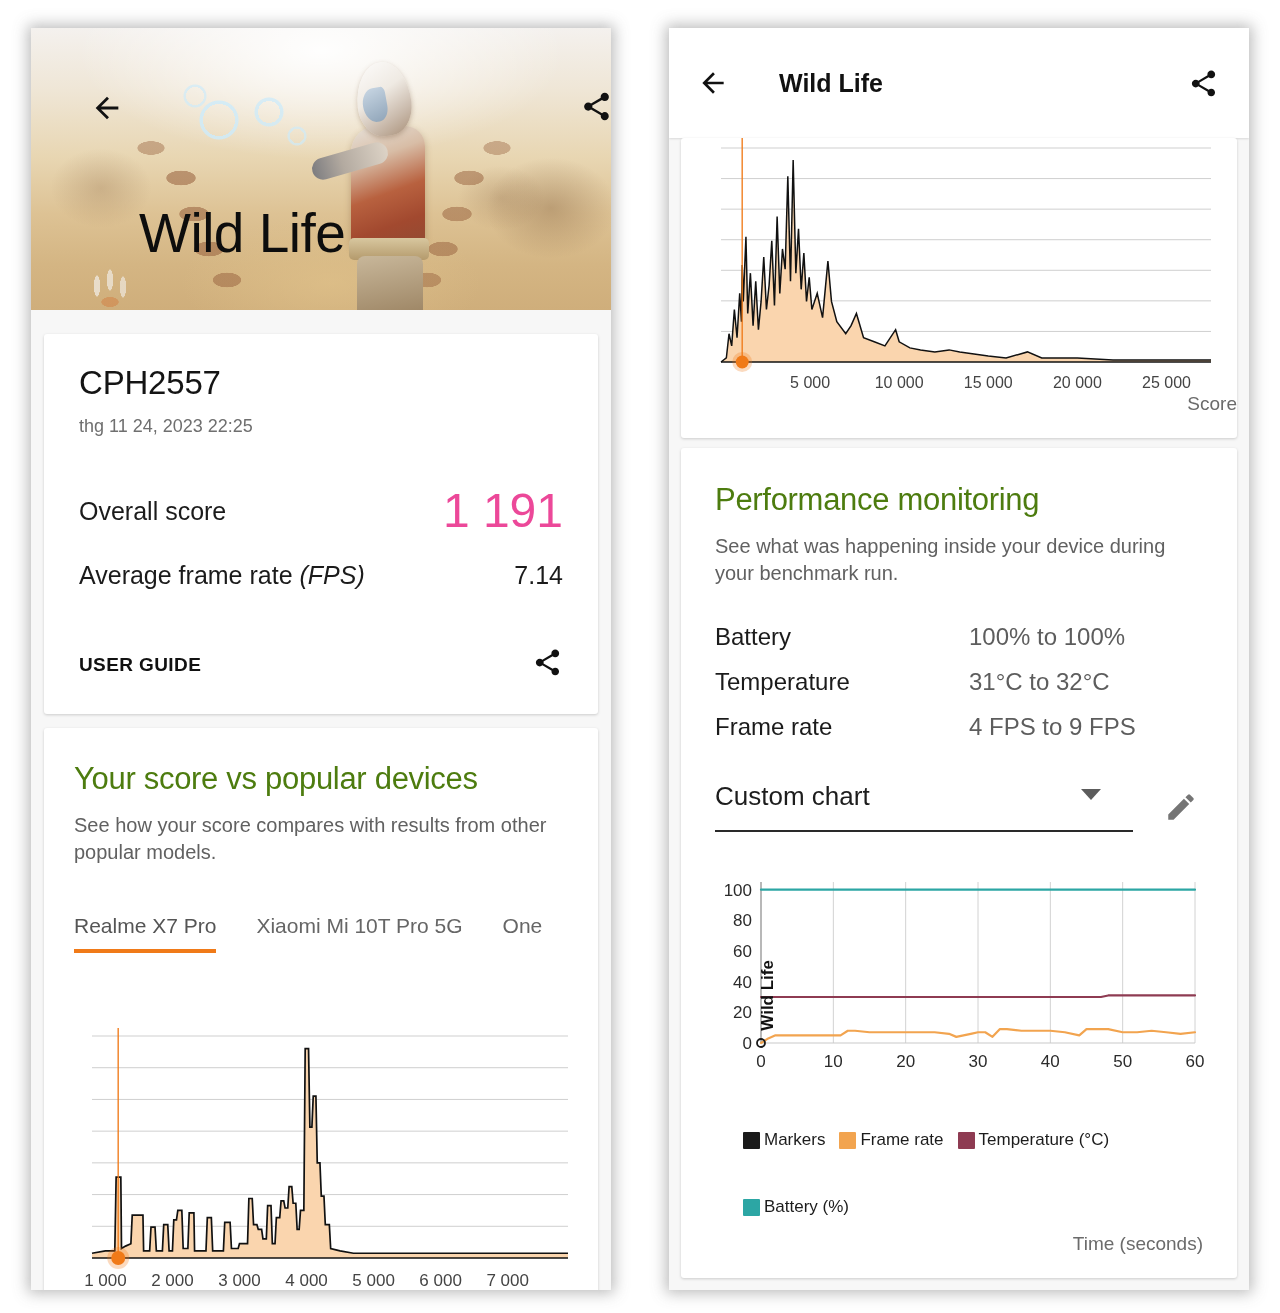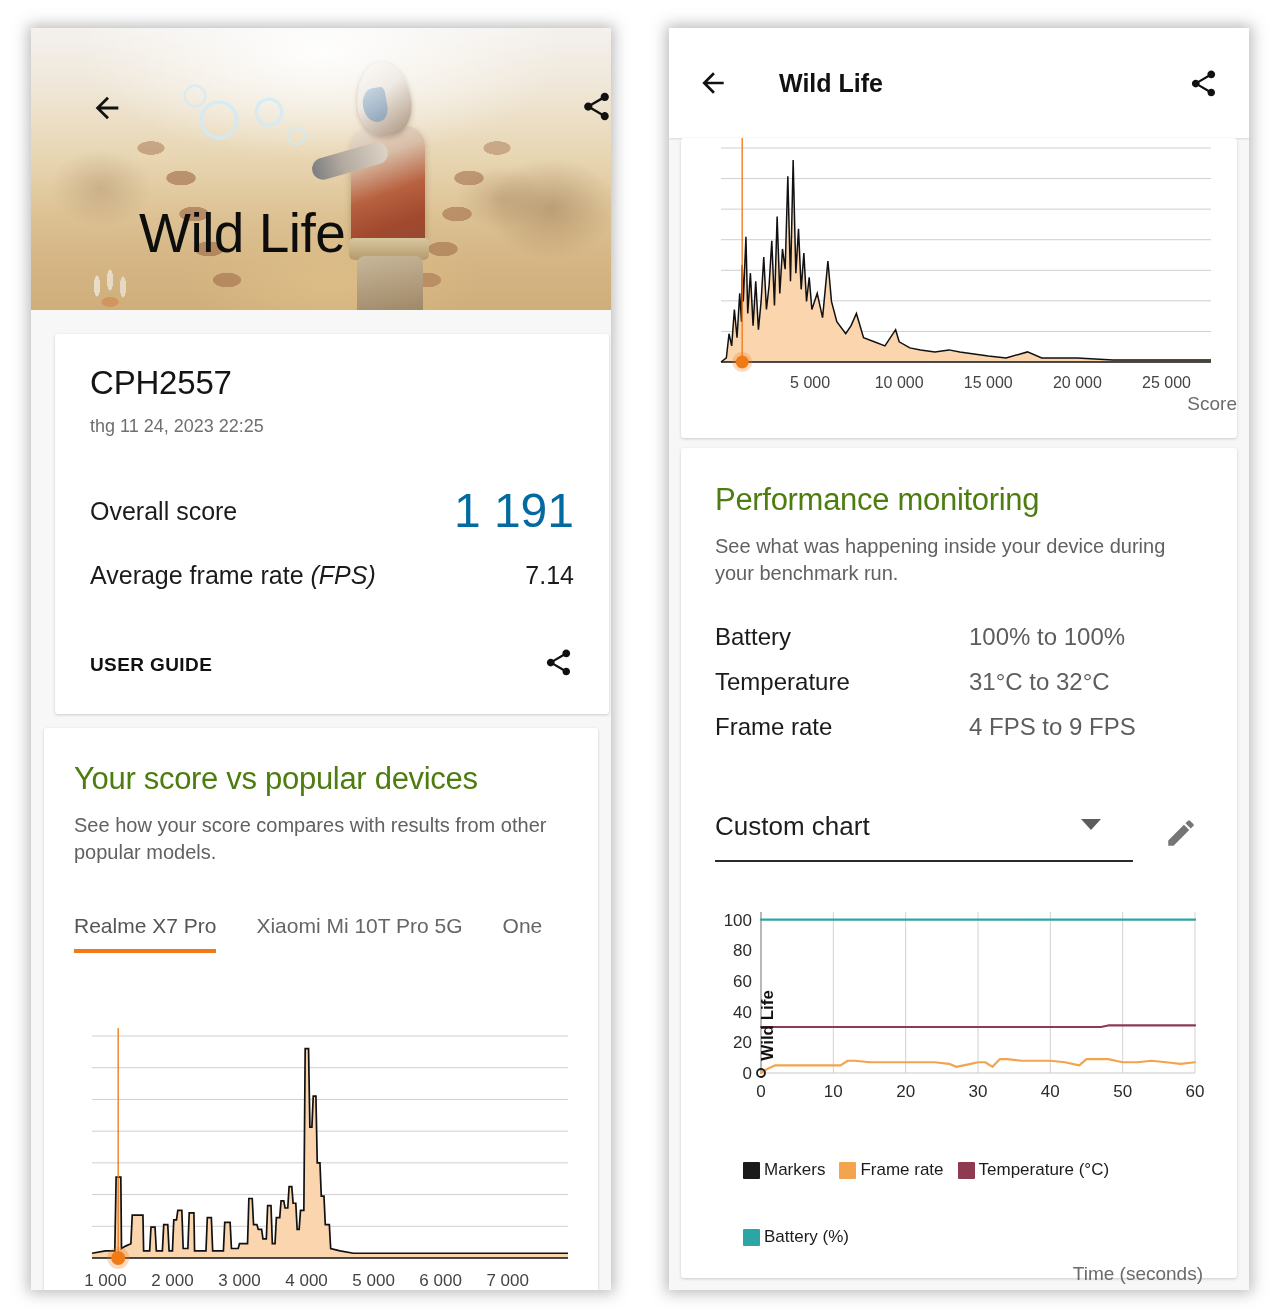--- a/index.html
+++ b/index.html
@@ -126,34 +126,34 @@
   .hero-icon {
     position: absolute; width: 40px; height: 40px;
     display: flex; align-items: center; justify-content: center;
     cursor: pointer;
   }
   #hero-back  { left: 56px; top: 60px; }
   #hero-share { left: 545px; top: 58px; }
 
   
   #score-card {
-    position: absolute; left: 24px; top: 306px;
+    position: absolute; left: 13px; top: 306px;
     width: 554px; height: 380px;
     padding: 30px 35px 0 35px;
   }
   .device-name { font-size: 33px; color: #141414; letter-spacing: -0.2px; }
   .device-date { font-size: 18px; color: #6f6f6f; margin-top: 14px; }
   .metric-row {
     display: flex; align-items: center; justify-content: space-between;
   }
   #row-overall { margin-top: 50px; }
   #row-fps     { margin-top: 26px; }
   .metric-label { font-size: 25px; color: #1b1b1b; }
   .metric-label i { font-style: italic; }
-  #overall-value { font-size: 48px; color: #0369a1; line-height: 1; }
+  #overall-value { font-size: 48px; color: #ec4899; line-height: 1; }
   #fps-value { font-size: 25px; color: #1b1b1b; }
   #guide-row {
     display: flex; align-items: center; justify-content: space-between;
     margin-top: 57px;
   }
   #user-guide-label { font-size: 19px; font-weight: bold; color: #111; letter-spacing: .4px; cursor: pointer; }
 
   
   #compare-card {
     position: absolute; left: 13px; top: 700px;
@@ -202,21 +202,21 @@
     position: absolute; left: 12px; top: 420px; width: 556px; height: 830px;
     padding: 34px 34px 0 34px;
   }
   #perf-stats { margin-top: 36px; }
   .stat-row { display: flex; align-items: baseline; margin-top: 17px; }
   .stat-row:first-child { margin-top: 0; }
   .stat-key { width: 254px; font-size: 24px; color: #1b1b1b; }
   .stat-val { font-size: 24px; color: #5d5d5d; }
 
   #chart-select-row {
-    display: flex; margin-top: 70px;
+    display: flex; align-items: center; margin-top: 40px;
   }
   #chart-select {
     position: relative; width: 422px; padding-bottom: 18px;
     border-bottom: 2px solid #2a2a2a; display: flex; align-items: center;
     cursor: pointer;
   }
   #chart-select-value { font-size: 26px; color: #1d1d1d; }
   #chart-select-caret {
     position: absolute; right: 32px; top: 8px;
     width: 0; height: 0; border-left: 10px solid transparent;

